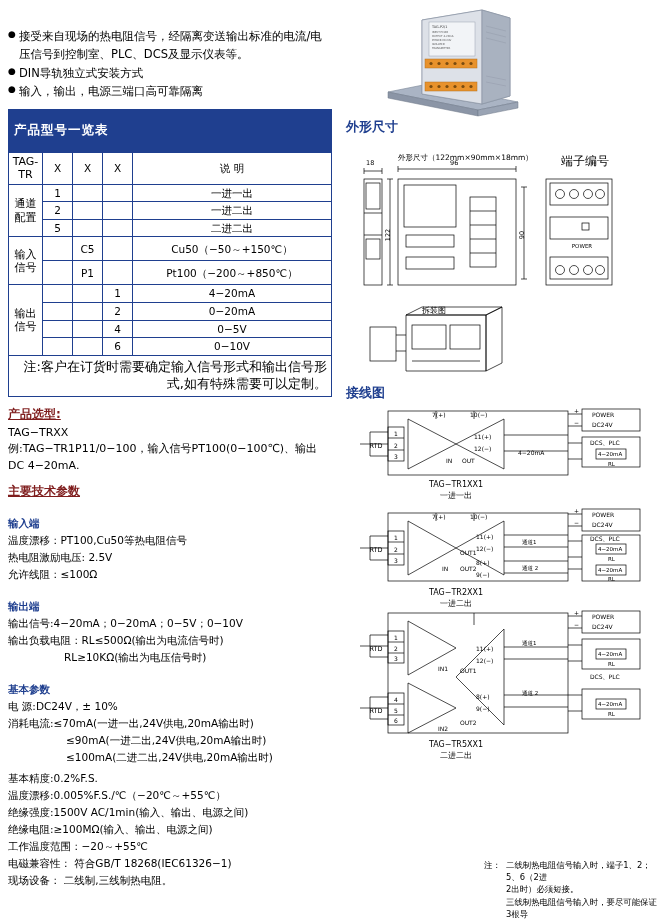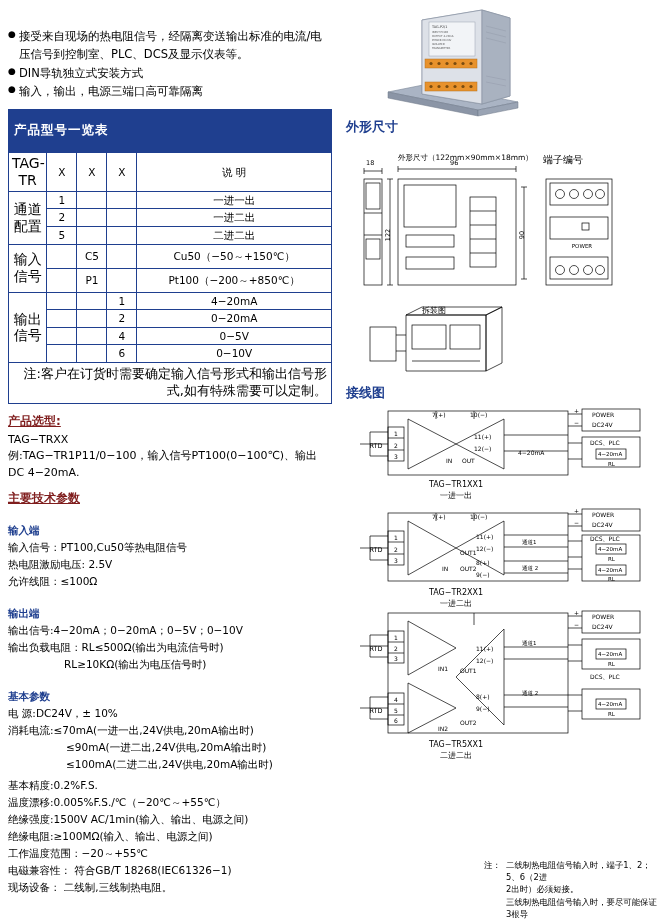--- a/index.html
+++ b/index.html
@@ -30,21 +30,21 @@
     background: #1f3f8f; color: #fff; font-size: 12.5px; font-weight: bold;
     padding: 13px 6px; letter-spacing: 1px;
   }
   table.model {
     width: 100%; border-collapse: collapse; font-size: 10.5px;
   }
   table.model td {
     border: 1px solid #1f3f8f; padding: 2px 3px; text-align: center;
     height: 17px; line-height: 1.2;
   }
-  td.vlabel { width: 34px; font-size: 14px; line-height: 1.15; }
+  td.vlabel { width: 34px; font-size: 11px; line-height: 1.15; }
   td.code { width: 30px; }
   td.desc { text-align: left; padding-left: 8px; }
   td.headdesc { width: auto; }
   .model-note {
     border: 1px solid #1f3f8f; border-top: none; font-size: 13px;
     padding: 3px 4px; line-height: 1.3; text-align: right;
   }
 
   .sec-blue {
     color: #7f1d1d; font-weight: bold; font-size: 12px; margin: 9px 8px 2px 8px; text-decoration: underline;
@@ -168,21 +168,21 @@
 
     <div class="sec-blue">产品选型:</div>
     <div class="plain">TAG−TRXX</div>
     <div class="plain">例:TAG−TR1P11/0−100，输入信号PT100(0−100℃)、输出</div>
     <div class="plain">DC 4−20mA.</div>
 
     <div class="sec-blue">主要技术参数</div>
 
     <div class="specs">
       <div class="grp">输入端</div>
-      <div class="row">输入信号：PT100,Cu50等热电阻信号</div>
+      <div class="row">温度漂移：PT100,Cu50等热电阻信号</div>
       <div class="row">热电阻激励电压: 2.5V</div>
       <div class="row">允许线阻：≤100Ω</div>
 
       <div class="grp">输出端</div>
       <div class="row">输出信号:4−20mA；0−20mA；0−5V；0−10V</div>
       <div class="row">输出负载电阻：RL≤500Ω(输出为电流信号时)</div>
       <div class="row ind2">RL≥10KΩ(输出为电压信号时)</div>
 
       <div class="grp">基本参数</div>
       <div class="row">电    源:DC24V，± 10%</div>
@@ -315,21 +315,21 @@
           <text x="20" y="26">18</text>
           <text x="104" y="26">96</text>
           <text x="213" y="26"></text>
         </g>
         <text x="44" y="96" font-size="6.5" transform="rotate(-90 44 96)" text-anchor="middle" font-family="DejaVu Sans, sans-serif">122</text>
         <text x="178" y="96" font-size="6.5" transform="rotate(-90 178 96)" text-anchor="middle" font-family="DejaVu Sans, sans-serif">90</text>
         <text x="236" y="109" font-size="5.5" text-anchor="middle" font-family="DejaVu Sans, sans-serif">POWER</text>
       </svg>
 
       <div style="position:absolute; left:52px; top:14px; font-size:7.5px">外形尺寸（122mm×90mm×18mm）</div>
-      <div style="position:absolute; left:197px; top:14px; font-size:10px">端子编号</div>
+      <div style="position:absolute; left:215px; top:14px; font-size:12px">端子编号</div>
       <div style="position:absolute; left:76px; top:166px; font-size:8px">拆装图</div>
     </div>
 
     <div class="r-title" style="margin-top:-20px">接线图</div>
 
     <div class="wire-box">
       <svg width="312" height="370" viewBox="0 0 312 370">
         <g stroke="#000" fill="none" stroke-width="0.7" font-family="DejaVu Sans, sans-serif">
 
           <rect x="42" y="22" width="16" height="34"></rect>

